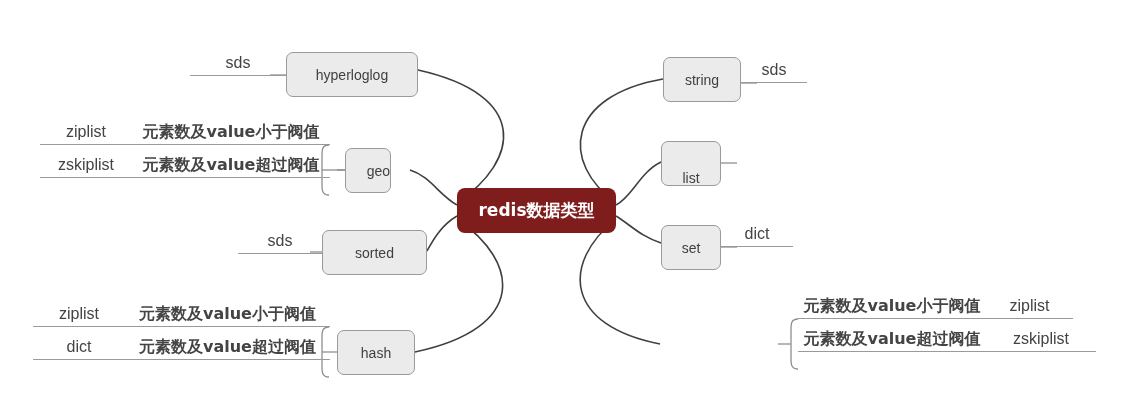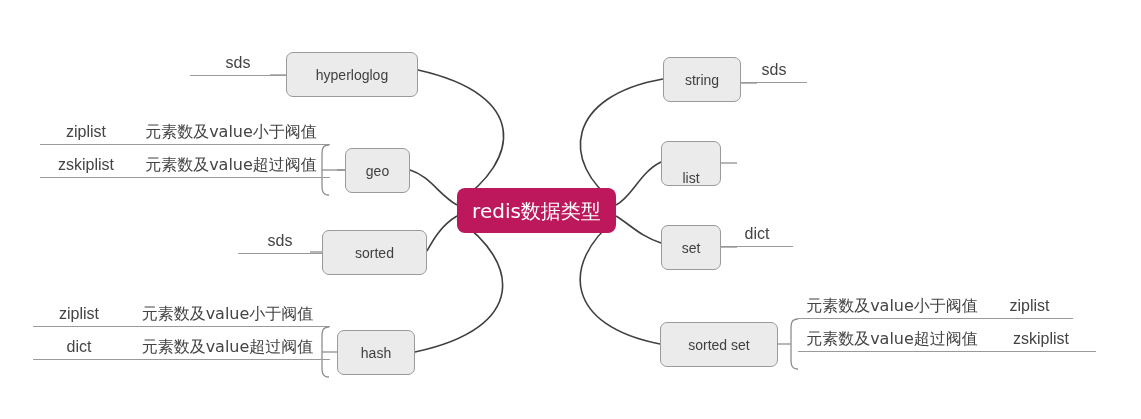--- a/index.html
+++ b/index.html
@@ -37,24 +37,24 @@
     border-radius: 7px;
     background: #ebebeb;
     border: 1.3px solid #9a9a9a;
     color: #3f3f3f;
     font-size: 14px;
     line-height: 1;
     white-space: nowrap;
     z-index: 3;
   }
   .node.center {
-    background: #be185d;
+    background: #7f1d1d;
     border: none;
     color: #ffffff;
-    font-size: 20px;
+    font-size: 17px;
     border-radius: 8px;
     box-shadow: none;
   }
 
   
   .leaf {
     position: absolute;
     box-sizing: border-box;
     border-bottom: 1.3px solid #9a9a9a;
     color: #444444;
@@ -84,21 +84,21 @@
     justify-content: space-between;
   }
   .rowpair .c1 {
     flex: 0 0 auto;
     text-align: center;
   }
   .rowpair .c2 {
     flex: 0 0 auto;
     text-align: center;
   }
-  .cjk { font-family: "DejaVu Sans", "Liberation Sans", sans-serif; }
+  .cjk { font-family: "DejaVu Sans", "Liberation Sans", sans-serif; font-weight: bold; }
 </style>
 </head>
 <body>
 
 <div id="canvas">
 
   <svg id="edges" viewBox="0 0 1141 419" xmlns="http://www.w3.org/2000/svg">
     <g fill="none" stroke="#3f3f3f" stroke-width="1.6">
 
       <path d="M457,203 C 520,160 530,95 418,70"></path>
@@ -151,21 +151,21 @@
   </div>
 
   <div class="rowpair" style="left:40px; top:117px; width:290px; height:28px;">
     <span class="c1" style="width:92px;">ziplist</span>
     <span class="c2 cjk" style="width:198px;">元素数及value小于阀值</span>
   </div>
   <div class="rowpair" style="left:40px; top:150px; width:290px; height:28px;">
     <span class="c1" style="width:92px;">zskiplist</span>
     <span class="c2 cjk" style="width:198px;">元素数及value超过阀值</span>
   </div>
-  <div class="node" style="left:345px; top:148px; width:65px; height:45px;">
+  <div class="node" style="left:345px; top:148px; width:46px; height:45px;justify-content:flex-end;">
     <span>geo</span>
   </div>
 
   <div class="leaf ctr" style="left:238px; top:222px; width:84px; height:32px;">
     <span>sds</span>
   </div>
   <div class="node" style="left:322px; top:230px; width:105px; height:45px;">
     <span>sorted</span>
   </div>
 
@@ -192,23 +192,20 @@
     <span>list</span>
   </div>
 
   <div class="node" style="left:661px; top:225px; width:60px; height:45px;text-align:right;">
     <span>set</span>
   </div>
   <div class="leaf ctr" style="left:721px; top:215px; width:72px; height:32px;">
     <span>dict</span>
   </div>
 
-  <div class="node" style="left:660px; top:322px; width:118px; height:45px;">
-    <span>sorted set</span>
-  </div>
   <div class="rowpair" style="left:798px; top:291px; width:275px; height:28px;">
     <span class="c2 cjk" style="width:188px;">元素数及value小于阀值</span>
     <span class="c1" style="width:87px;">ziplist</span>
   </div>
   <div class="rowpair" style="left:798px; top:324px; width:298px; height:28px;">
     <span class="c2 cjk" style="width:188px;">元素数及value超过阀值</span>
     <span class="c1" style="width:110px;">zskiplist</span>
   </div>
 
 </div>

